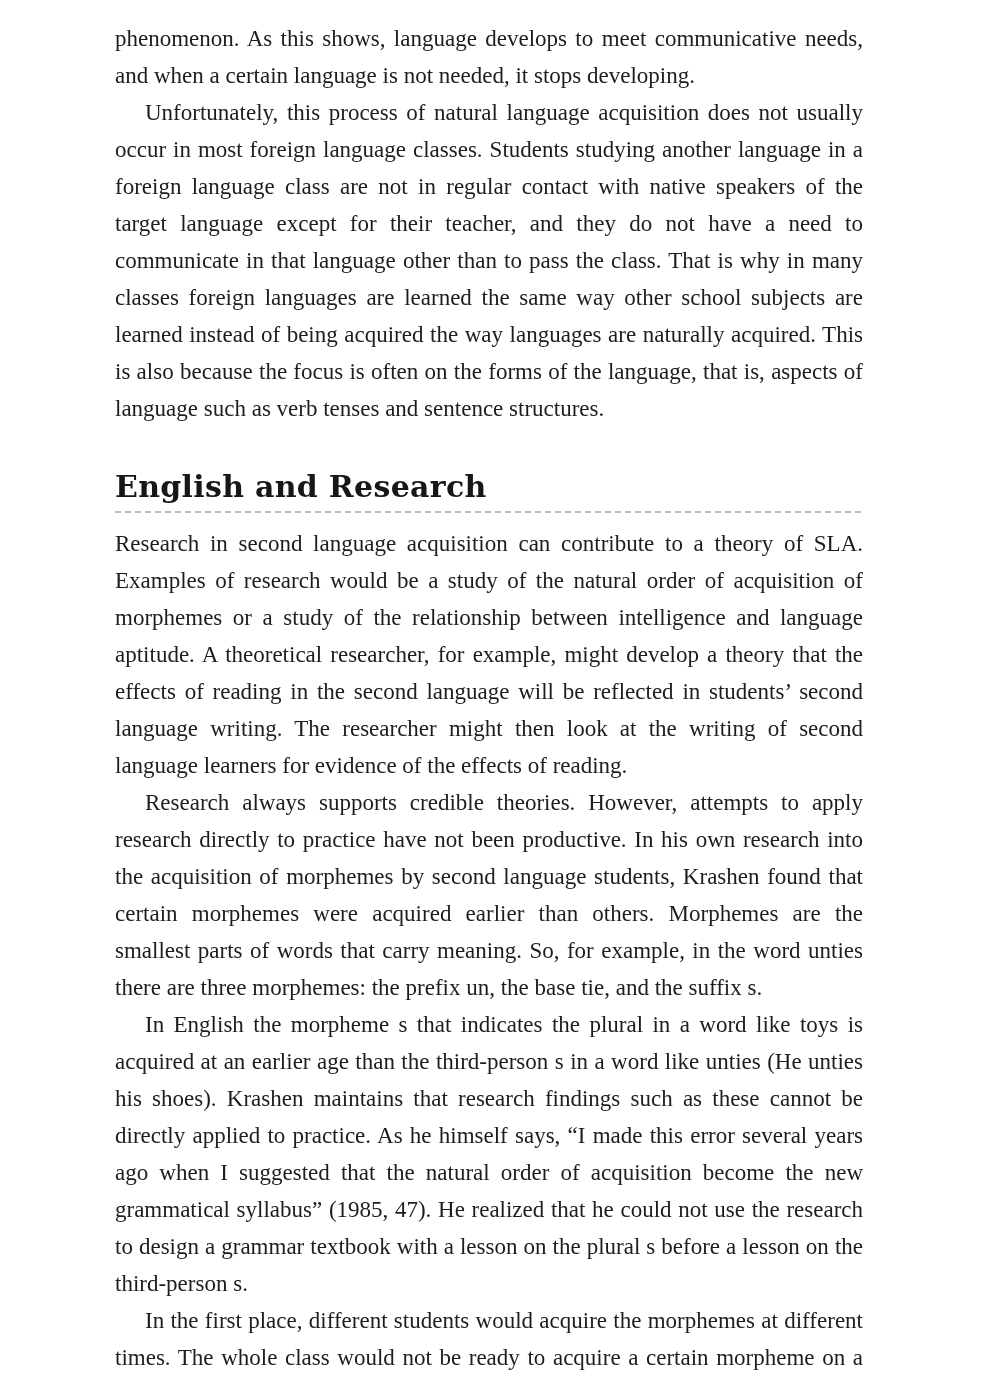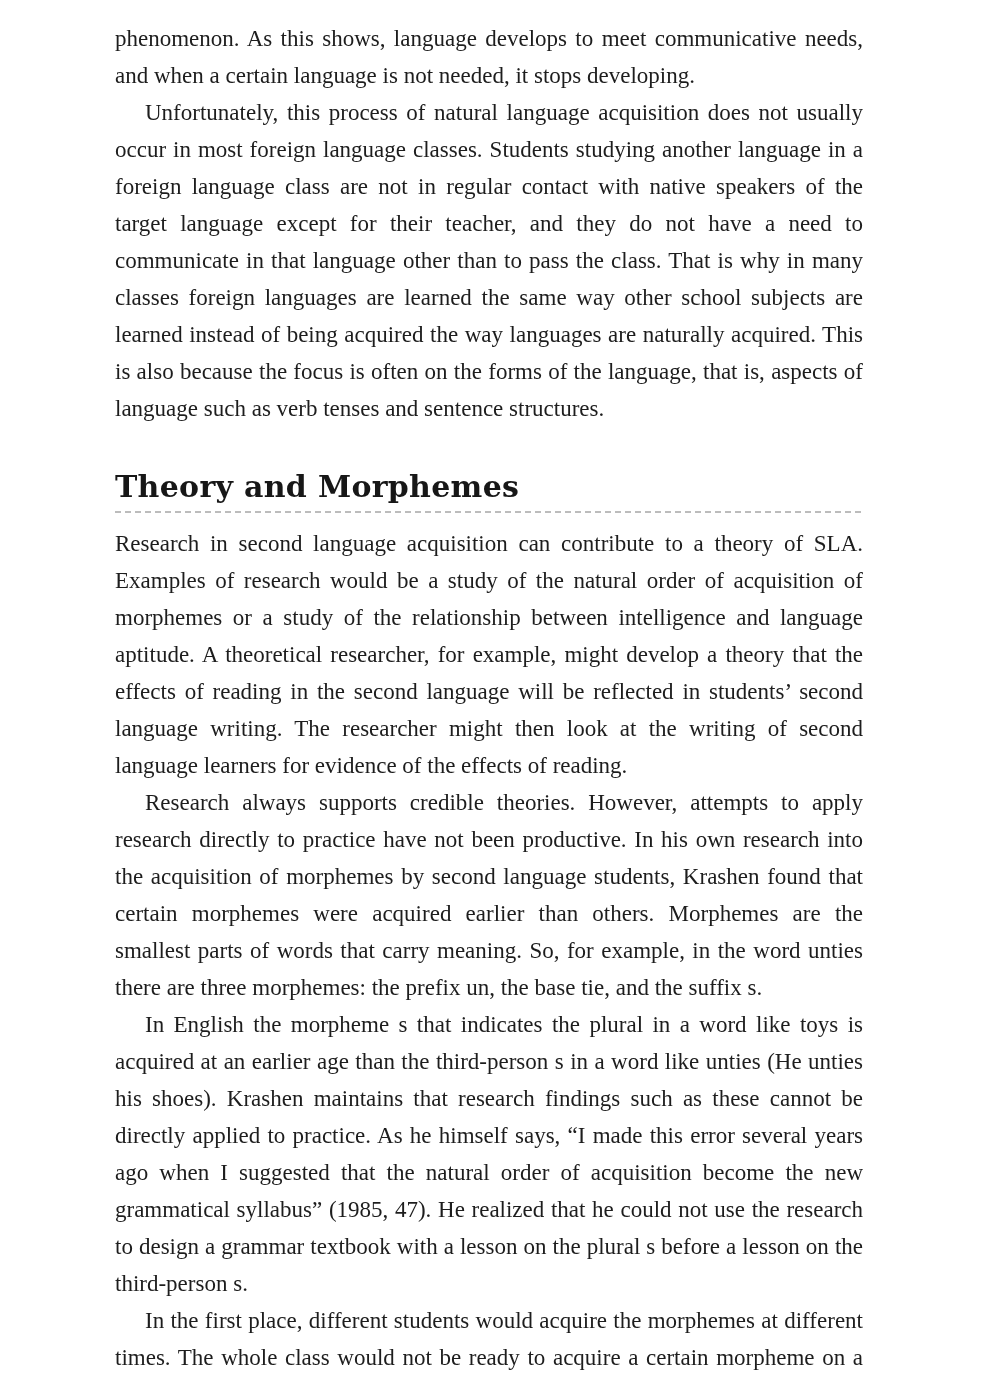--- a/index.html
+++ b/index.html
@@ -54,20 +54,20 @@
   }
   .italic { }
 </style>
 </head>
 <body>
 
 <div class="page">
   <div>
       <p class="body-paragraph"><span>phenomenon. As this shows, language develops to meet communicative needs, and when a certain language is not needed, it stops developing.</span></p>
       <p class="body-paragraph indent"><span>Unfortunately, this process of natural language acquisition does not usually occur in most foreign language classes. Students studying another language in a foreign language class are not in regular contact with native speakers of the target language except for their teacher, and they do not have a need to communicate in that language other than to pass the class. That is why in many classes foreign languages are learned the same way other school subjects are learned instead of being acquired the way languages are naturally acquired. This is also because the focus is often on the forms of the language, that is, aspects of language such as verb tenses and sentence structures.</span></p>
-      <h2 class="section-heading">Theory and Morphemes</h2>
+      <h2 class="section-heading">English and Research</h2>
       <div class="dashed-rule"></div>
       <p class="body-paragraph"><span>Research in second language acquisition can contribute to a theory of SLA. Examples of research would be a study of the natural order of acquisition of morphemes or a study of the relationship between intelligence and language aptitude. A theoretical researcher, for example, might develop a theory that the effects of reading in the second language will be reflected in students’ second language writing. The researcher might then look at the writing of second language learners for evidence of the effects of reading.</span></p>
       <p class="body-paragraph indent"><span>Research always supports credible theories. However, attempts to apply research directly to practice have not been productive. In his own research into the acquisition of morphemes by second language students, Krashen found that certain morphemes were acquired earlier than others. Morphemes are the smallest parts of words that carry meaning. So, for example, in the word </span><span class="italic">unties</span><span> there are three morphemes: the prefix </span><span class="italic">un</span><span>, the base </span><span class="italic">tie</span><span>, and the suffix </span><span class="italic">s</span><span>.</span></p>
       <p class="body-paragraph indent"><span>In English the morpheme </span><span class="italic">s</span><span> that indicates the plural in a word like </span><span class="italic">toys</span><span> is acquired at an earlier age than the third-person </span><span class="italic">s</span><span> in a word like </span><span class="italic">unties</span><span> (He unties his shoes). Krashen maintains that research findings such as these cannot be directly applied to practice. As he himself says, “I made this error several years ago when I suggested that the natural order of acquisition become the new grammatical syllabus” (1985, 47). He realized that he could not use the research to design a grammar textbook with a lesson on the plural </span><span class="italic">s</span><span> before a lesson on the third-person </span><span class="italic">s</span><span>.</span></p>
       <p class="body-paragraph indent"><span>In the first place, different students would acquire the morphemes at different times. The whole class would not be ready to acquire a certain morpheme on a certain day any more than a whole class would be ready to write a complete sentence on the</span></p>
     </div>
 </div>
 
 </body></html>

